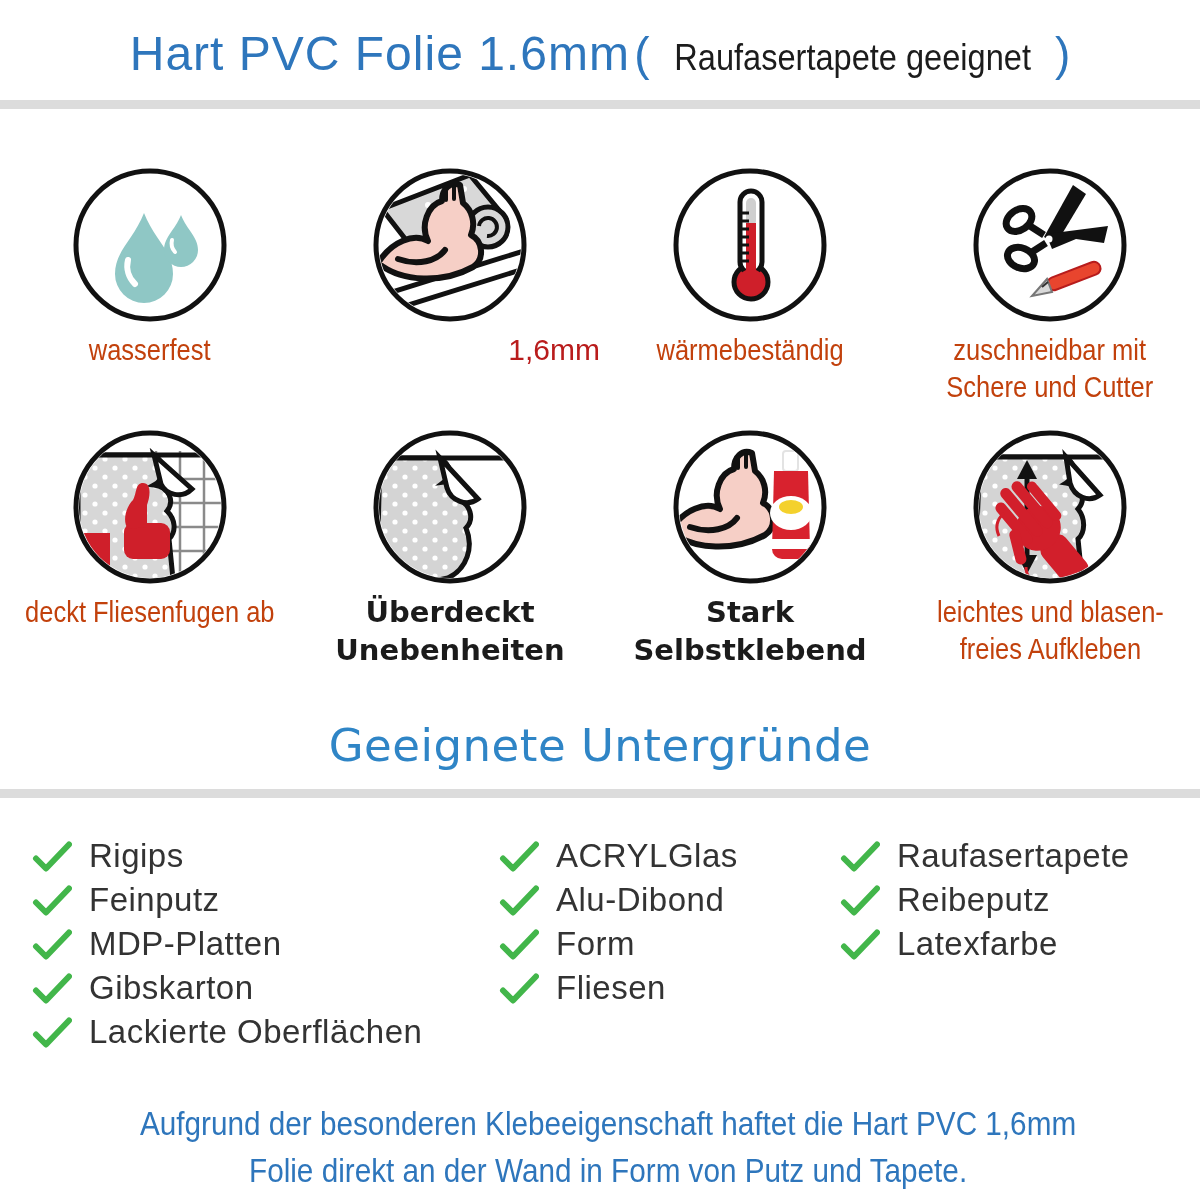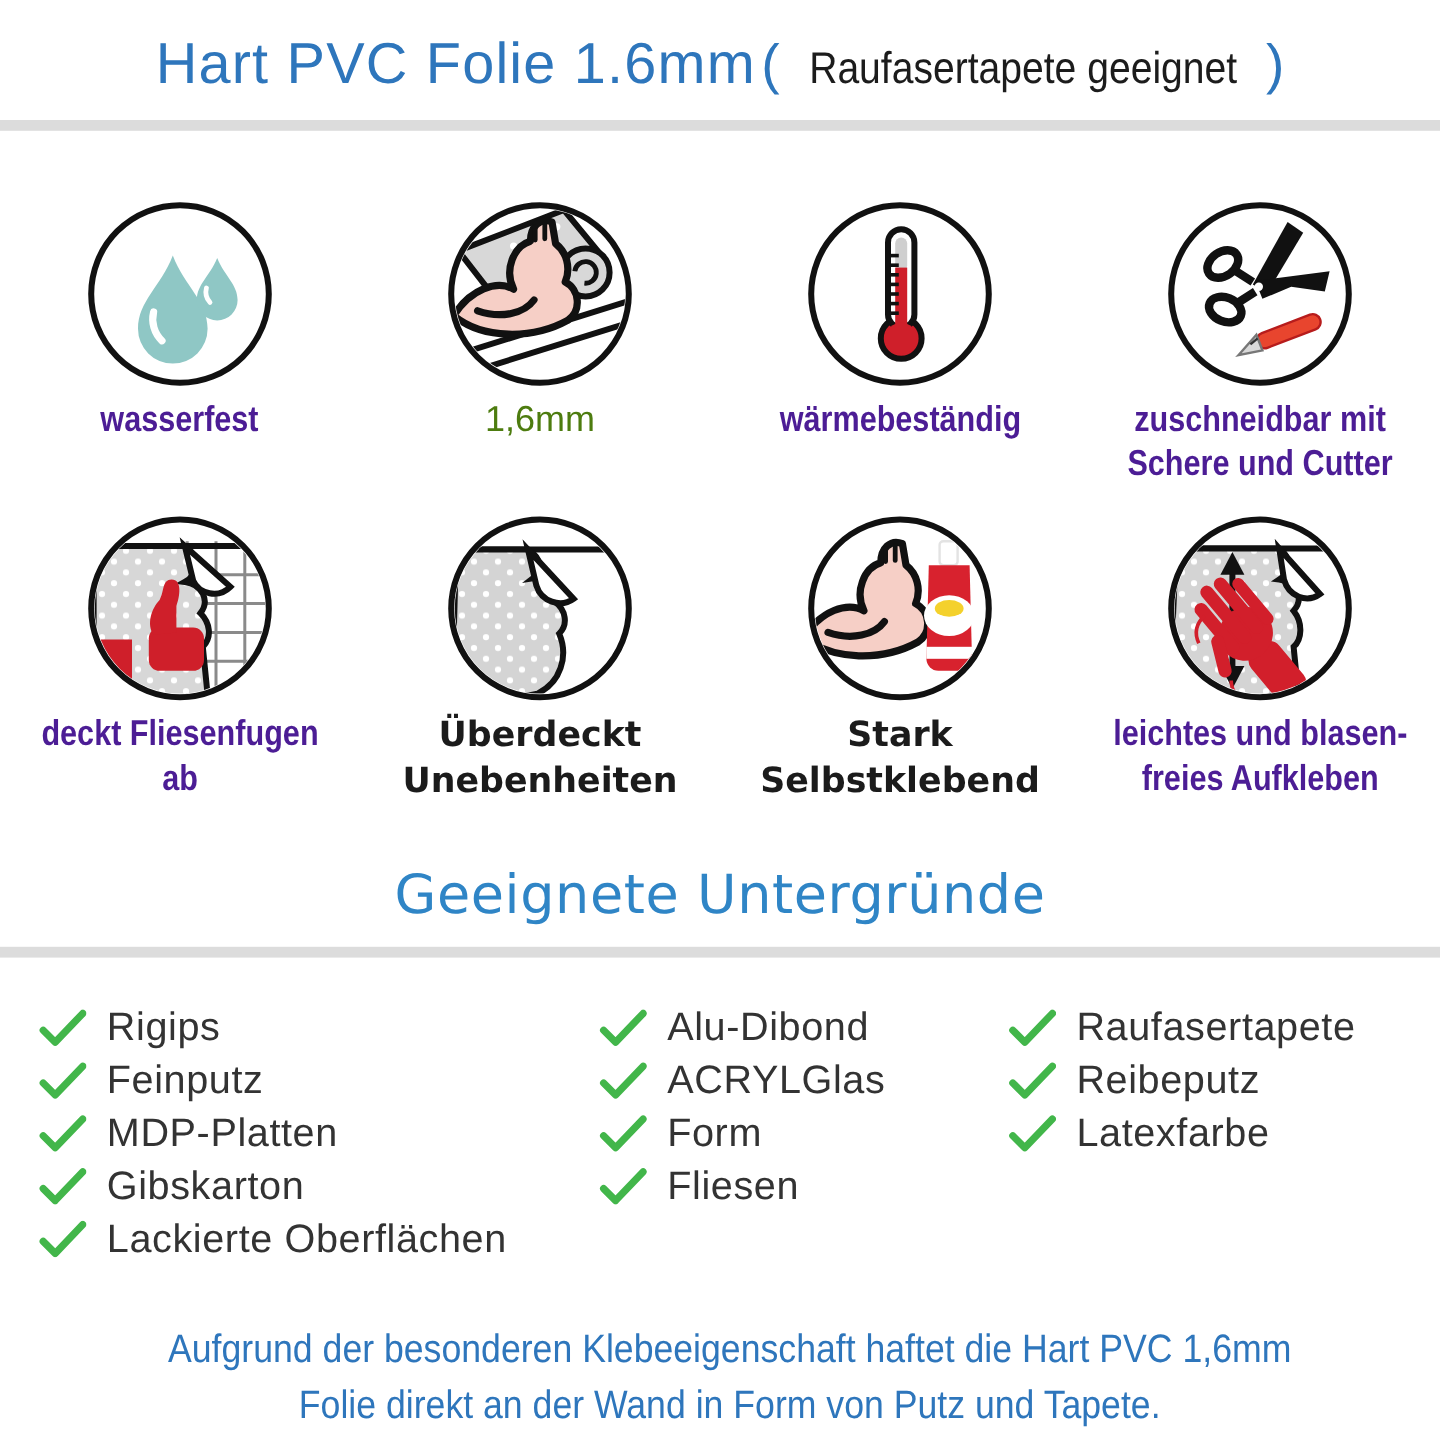--- a/index.html
+++ b/index.html
@@ -15,24 +15,24 @@
   .t-inner { color:#1c1c1c; font-size:37px; display:inline-block; transform:scaleX(.88); transform-origin:center; }
   
   .bar { height:9px; background:#dcdcdc; width:1200px; }
   .bar1 { margin-top:19px; }
   .bar2 { margin-top:17px; }
   
   .features { display:grid; grid-template-columns:repeat(4,300px); grid-template-rows:262px auto; width:1200px; margin-top:56px; }
   .feature { text-align:center; }
   .icon-circle { width:160px; height:160px; margin:0 auto 6px auto; }
   .icon-circle svg { width:160px; height:160px; display:block; }
-  .cap { font-size:30px; line-height:37px; color:#4c1d95;font-weight:bold; }
+  .cap { font-size:30px; line-height:37px; color:#c2410c; }
   .cap .cond { display:inline-block; transform:scaleX(.85); transform-origin:center; white-space:pre-line; }
   .cap-bold { font-family:"DejaVu Sans", sans-serif; font-size:29px; line-height:38px; font-weight:700; color:#1b1b1b; white-space:pre-line; }
-  .sub-red { color:#4d7c0f; font-size:30px; line-height:38px; }
+  .sub-red { color:#b91c1c; font-size:30px; line-height:38px;text-align:right; }
   
   .subs-heading { font-family:"DejaVu Sans", sans-serif; font-size:45px; color:#2f85c6; text-align:center; margin-top:50px; letter-spacing:.5px; }
   .subs { display:flex; padding-left:32px; margin-top:36px; font-family:Liberation Sans, sans-serif; }
   .subs-col1 { width:467px; }
   .subs-col2 { width:341px; }
   .subs-col3 { flex:1; }
   .item { display:flex; align-items:center; height:44px; }
   .check-icon { width:40px; height:31px; margin-right:17px; flex:0 0 auto; }
   .item-label { font-size:33px; color:#333333; letter-spacing:.5px; }
   
@@ -293,27 +293,27 @@
           <path d="M4,17 L14,27 L37,3" fill="none" stroke="#42b64a" stroke-width="6" stroke-linecap="round" stroke-linejoin="round"></path>
         </svg>
       <span class="item-label">Lackierte Oberflächen</span>
       </div>
   </div>
   <div class="subs-col2">
     <div class="item">
       <svg class="check-icon" viewBox="0 0 40 30">
           <path d="M4,17 L14,27 L37,3" fill="none" stroke="#42b64a" stroke-width="6" stroke-linecap="round" stroke-linejoin="round"></path>
         </svg>
+      <span class="item-label">ACRYLGlas</span>
+      </div>
+    <div class="item">
+      <svg class="check-icon" viewBox="0 0 40 30">
+          <path d="M4,17 L14,27 L37,3" fill="none" stroke="#42b64a" stroke-width="6" stroke-linecap="round" stroke-linejoin="round"></path>
+        </svg>
       <span class="item-label">Alu-Dibond</span>
-      </div>
-    <div class="item">
-      <svg class="check-icon" viewBox="0 0 40 30">
-          <path d="M4,17 L14,27 L37,3" fill="none" stroke="#42b64a" stroke-width="6" stroke-linecap="round" stroke-linejoin="round"></path>
-        </svg>
-      <span class="item-label">ACRYLGlas</span>
       </div>
     <div class="item">
       <svg class="check-icon" viewBox="0 0 40 30">
           <path d="M4,17 L14,27 L37,3" fill="none" stroke="#42b64a" stroke-width="6" stroke-linecap="round" stroke-linejoin="round"></path>
         </svg>
       <span class="item-label">Form</span>
       </div>
     <div class="item">
       <svg class="check-icon" viewBox="0 0 40 30">
           <path d="M4,17 L14,27 L37,3" fill="none" stroke="#42b64a" stroke-width="6" stroke-linecap="round" stroke-linejoin="round"></path>

